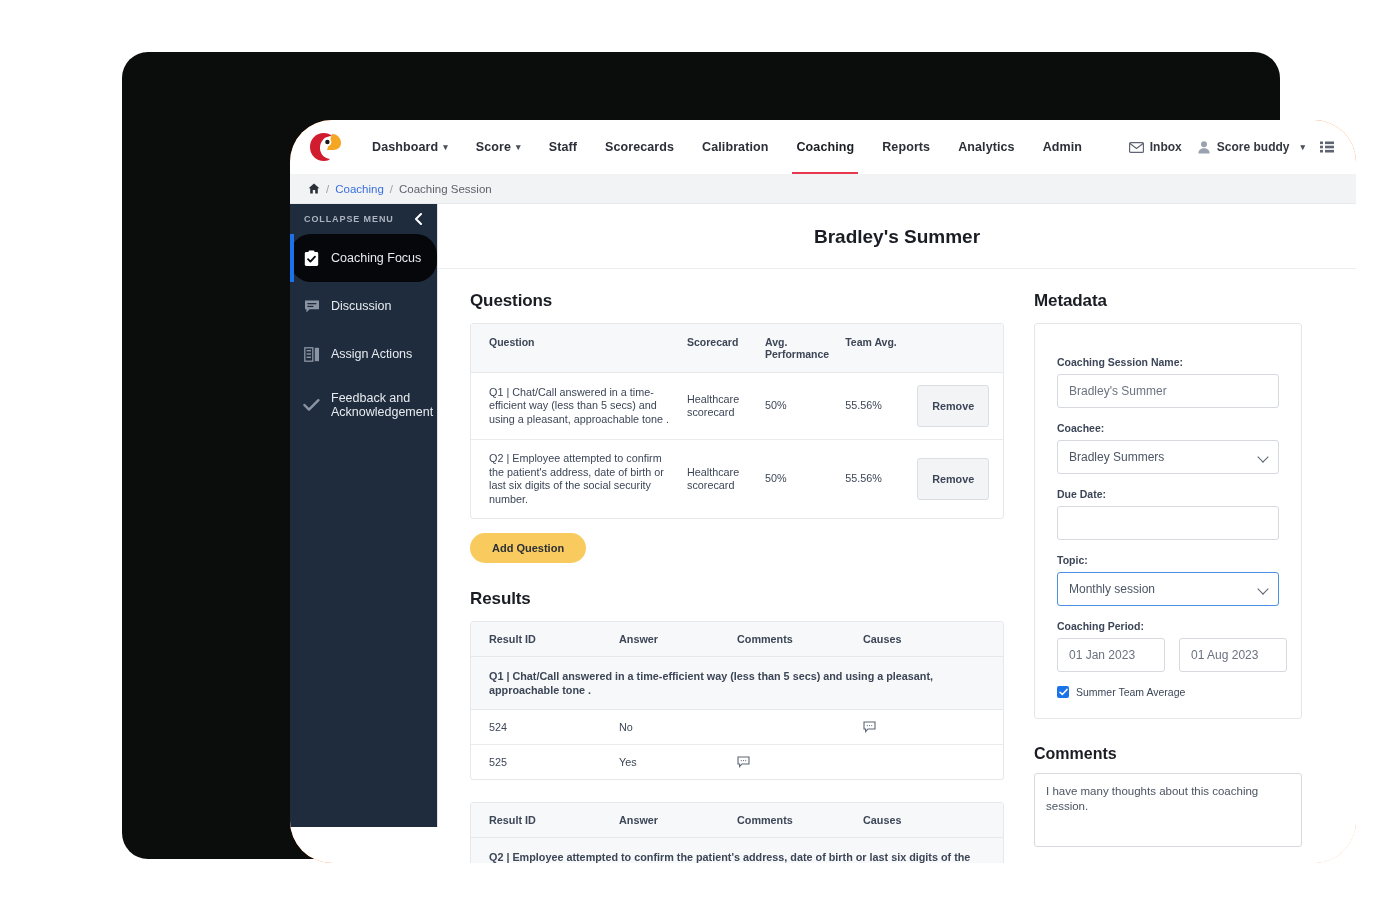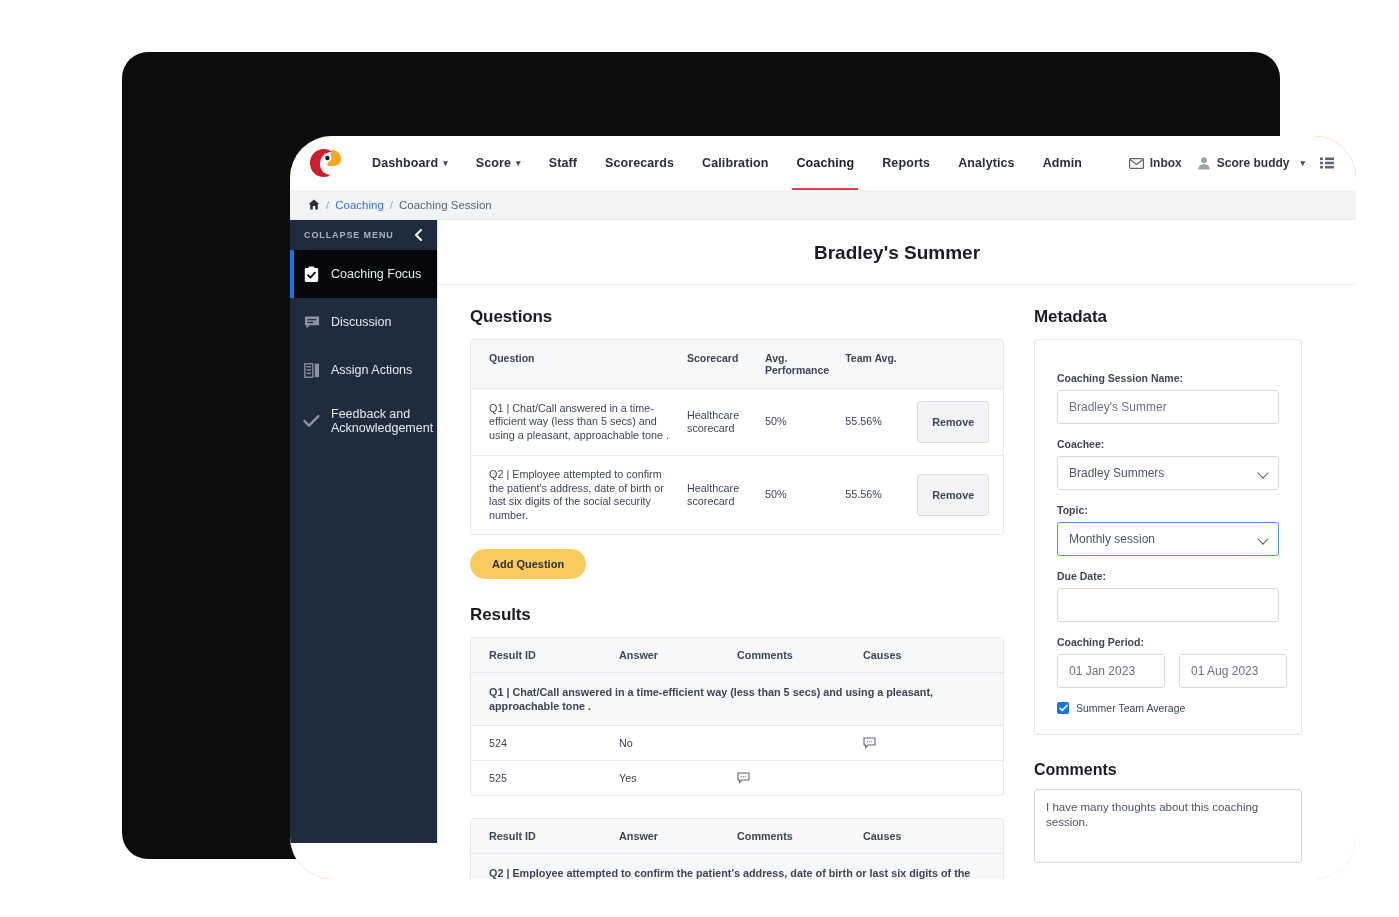--- a/index.html
+++ b/index.html
@@ -13,21 +13,21 @@
   
   #device-frame {
     position: absolute;
     left: 122px; top: 52px;
     width: 1158px; height: 807px;
     background: #0b0c0c;
     border-radius: 26px;
   }
   #device-screen {
     position: absolute;
-    left: 168px; top: 84px;
+    left: 168px; top: 68px;
     width: 1066px; height: 743px;
     background: #f97316;
     border-radius: 42px 42px 42px 42px;
     overflow: hidden;
   }
 
   
   .topnav {
     position: relative;
     height: 54px;
@@ -85,20 +85,21 @@
     height: 30px; display: flex; align-items: center;
     justify-content: space-between;
     padding: 0 14px 0 14px;
     color: #aab3bf; font-size: 9px; font-weight: bold; letter-spacing: .9px;
   }
   .side-item {
     display: flex; align-items: center; gap: 11px;
     height: 48px; padding-left: 13px; padding-right: 8px;
     color: #e7ebf0; font-size: 12.5px;
     position: relative;
+    border-radius: 21px;
   }
   .side-item.active { background: #05070a; }
   .side-item.active::before {
     content:""; position:absolute; left:0; top:0; bottom:0; width:4px; background:#1a73e8;
   }
   .side-item.tall { height: 54px; line-height: 14px; }
   .side-icon { width: 17px; flex: 0 0 17px; display: flex; align-items: center; justify-content: center; }
 
   
   .main {
@@ -503,35 +504,35 @@
                 <label class="fl">Coachee:</label>
                 <div class="sel-wrap">
                   <select class="sel">
                     <option>Bradley Summers</option>
                   </select>
                   <span></span>
                 </div>
               </div>
 
               <div class="fgroup">
+                <label class="fl">Due Date:</label>
+                <input class="inp" type="text" value="" style="">
+              </div>
+
+              <div class="fgroup">
                 <label class="fl">Topic:</label>
                 <div class="sel-wrap">
                   <select class="sel focused">
                     <option>Monthly session</option>
                   </select>
                   <span></span>
                 </div>
               </div>
 
               <div class="fgroup">
-                <label class="fl">Due Date:</label>
-                <input class="inp" type="text" value="" style="">
-              </div>
-
-              <div class="fgroup">
                 <label class="fl">Coaching Period:</label>
                 <div class="period-row">
                   <input class="inp" type="text" value="01 Jan 2023" style="">
                   <input class="inp" type="text" value="01 Aug 2023" style="">
                 </div>
               </div>
 
               <div class="cb-row">
                 <span class="cb">
                   <svg width="9" height="8" viewBox="0 0 9 8">

